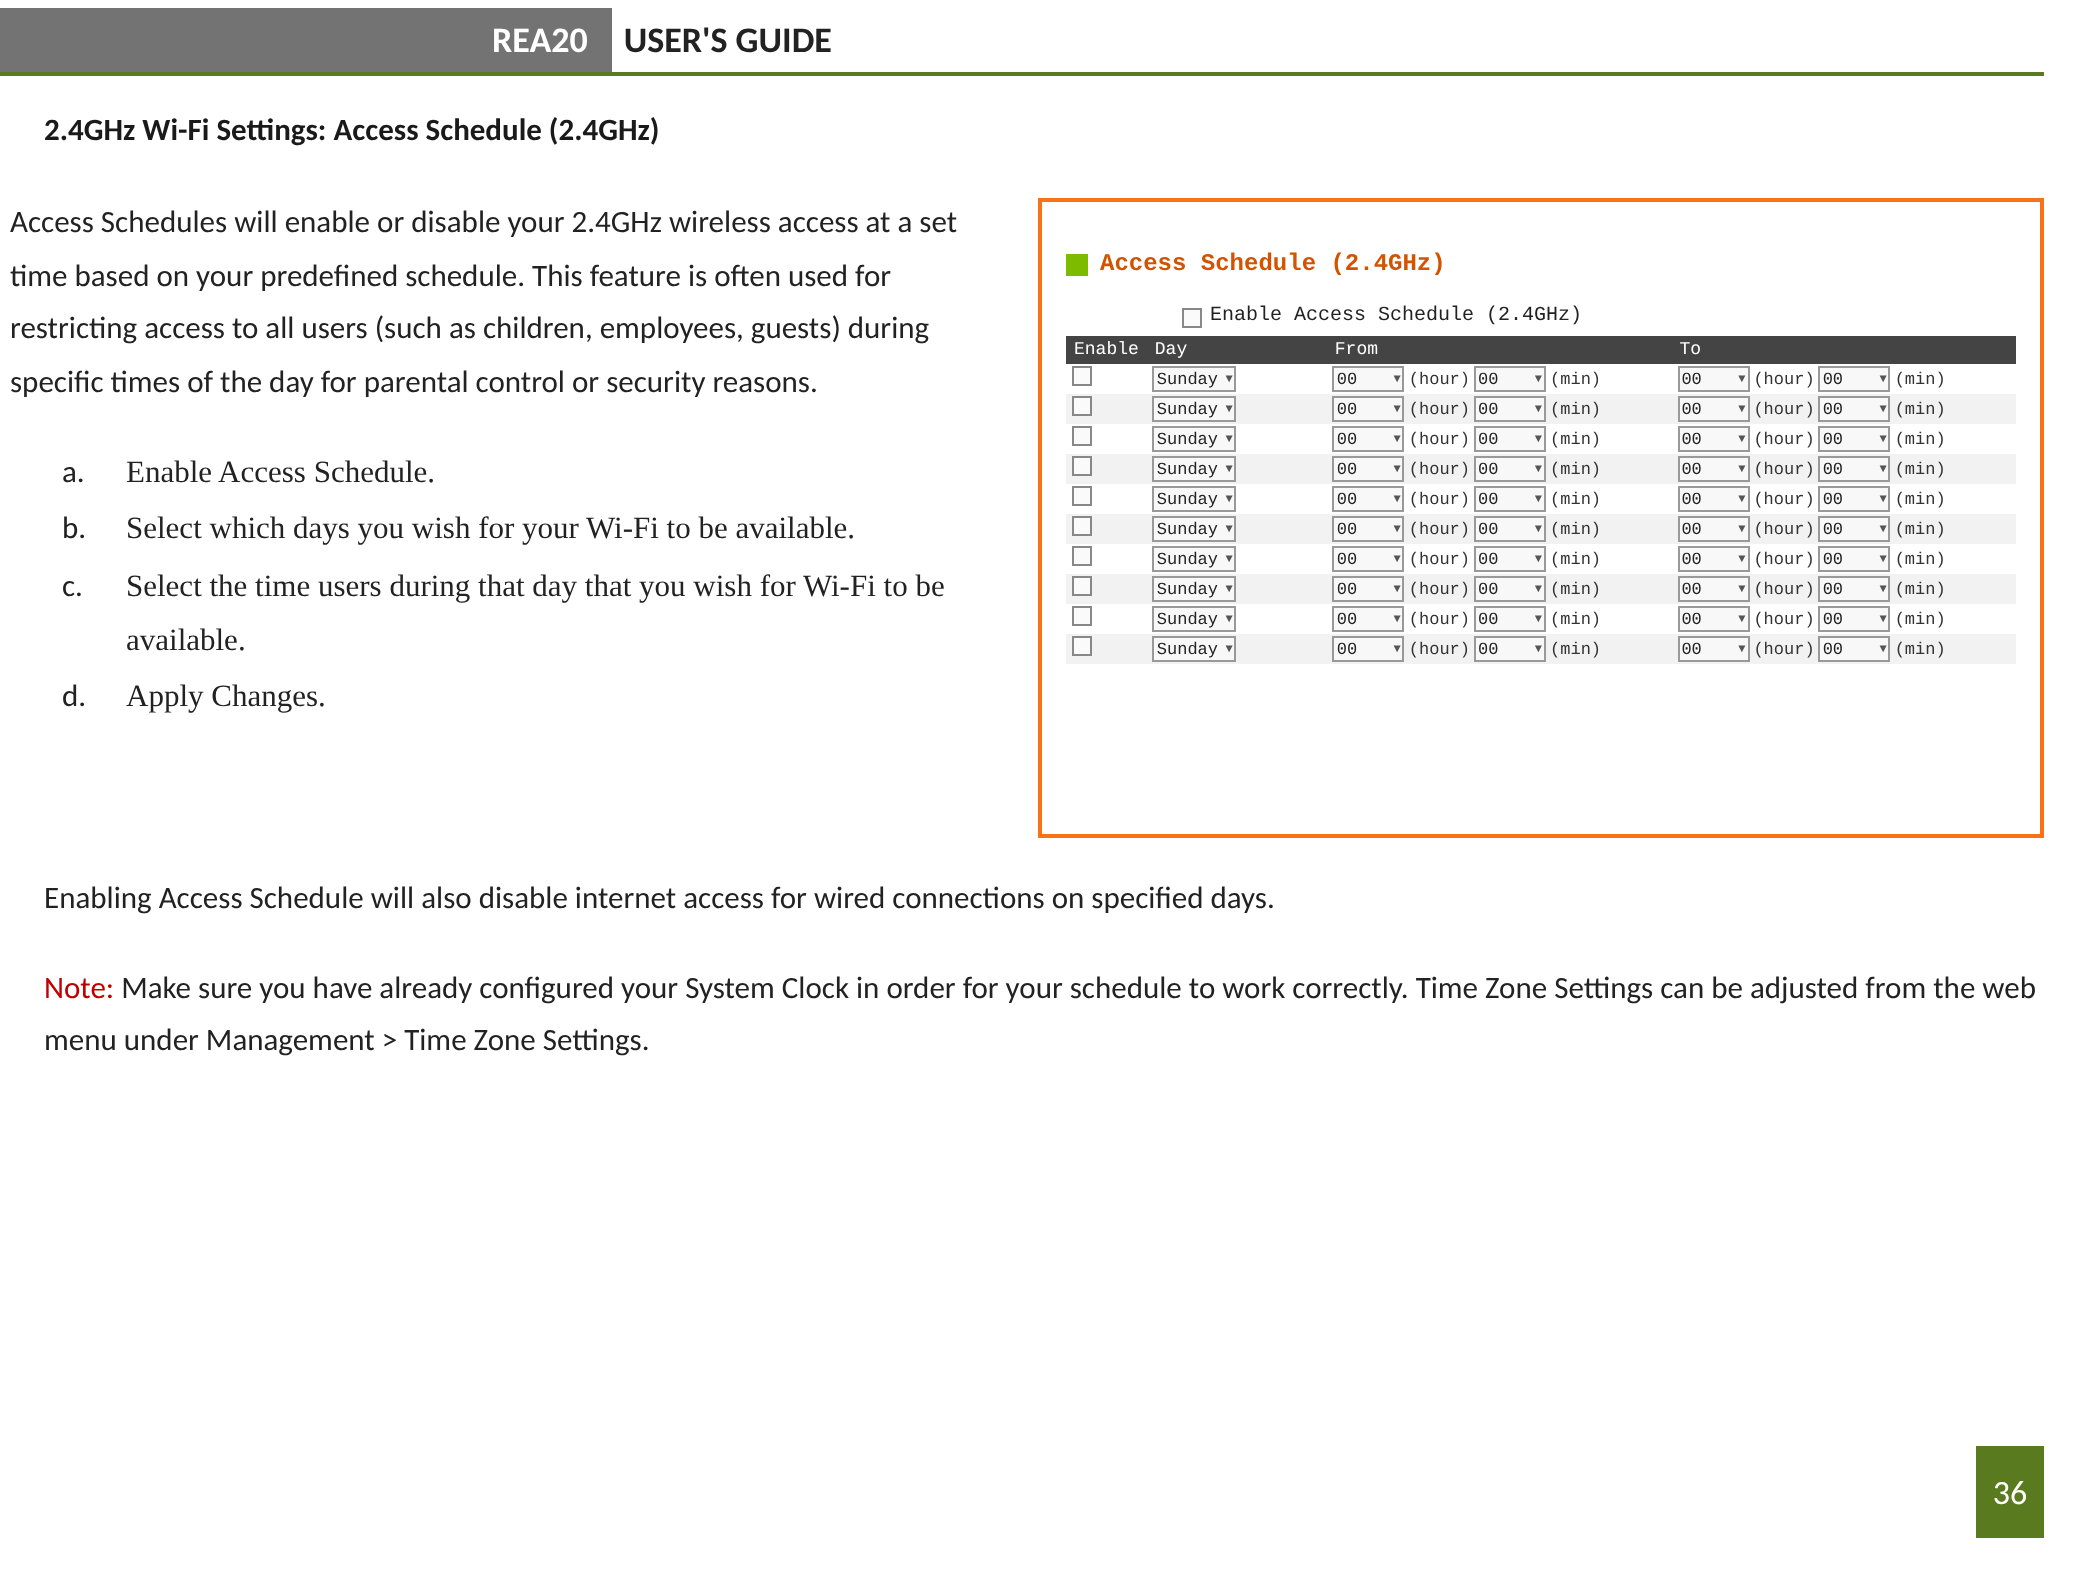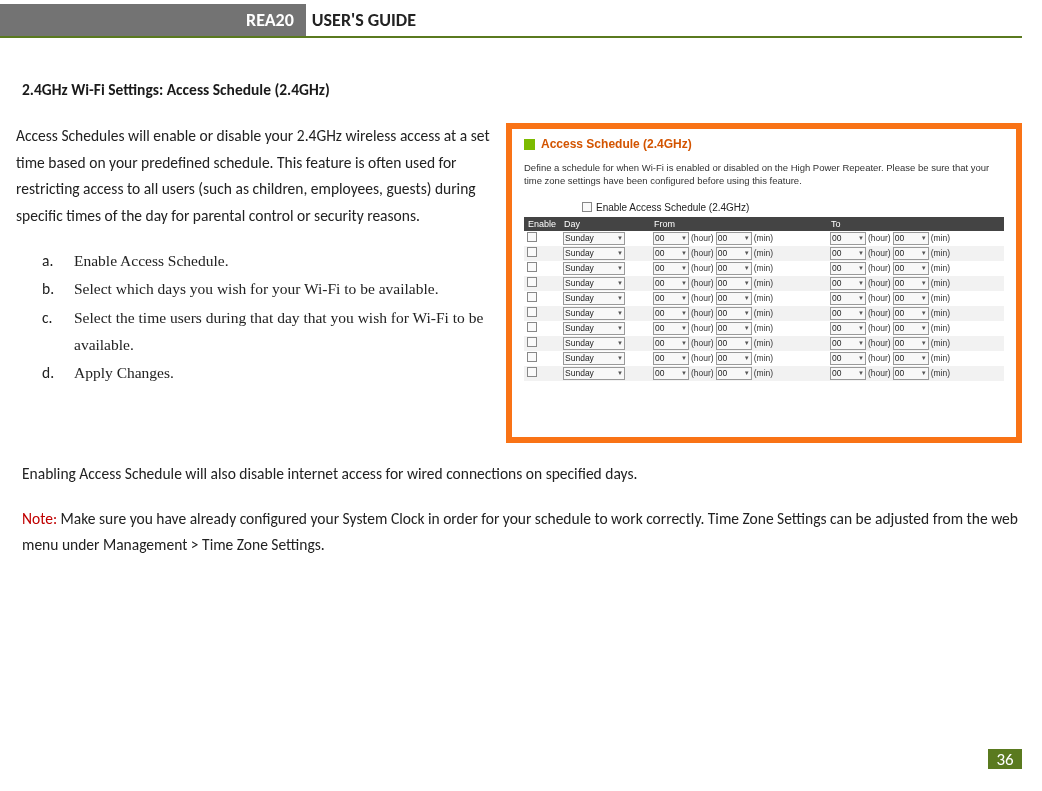--- a/index.html
+++ b/index.html
@@ -31,26 +31,26 @@
     font-weight: bold;
     font-size: 18px;
     padding: 6px 0 6px 6px;
     display: flex;
     align-items: center;
   }
   .section-title {
     font-weight: bold;
     color: #1a1a1a;
     font-size: 15.5px;
-    margin: 42px 0 24px 22px;
+    margin: 18px 0 24px 22px;
   }
   .content {
     display: flex;
-    margin: 0 20px 0 16px;
-    gap: 12px;
+    margin: 0 20px 0 5px;
+    gap: 36px;
   }
   .left-col { flex: 0 0 478px; }
   .para {
     font-size: 15.5px;
     line-height: 1.72;
     color: #222;
   }
   .steps {
     list-style: none;
     margin: 18px 0 0 26px;
@@ -64,23 +64,23 @@
   .step-letter { width: 32px; flex-shrink: 0; }
   .step-text { flex: 1; font-family: Liberation Serif, serif; }
   .full-para {
     font-size: 15.5px;
     line-height: 1.72;
     margin: 18px 20px 0 22px;
   }
   .note-label { color: #c00000; }
   .screenshot {
     flex: 1;
-    border: 6px solid #f97316;
-    padding: 8px 12px 8px 12px;
-    font-family: Liberation Sans, sans-serif;
+    border: 2px solid #f97316;
+    padding: 24px 12px 8px 12px;
+    font-family: Liberation Mono, monospace;
     height: 320px;
   }
   .ss-title-row { display: flex; align-items: center; gap: 6px; margin-bottom: 10px; }
   .ss-square { width: 11px; height: 11px; background: #7cbb00; }
   .ss-title { color: #d35400; font-weight: bold; font-size: 12px; }
   .ss-desc { font-size: 9.5px; color: #333; line-height: 1.4; }
   .ss-note { font-size: 9.5px; color: #333; margin-top: 8px; }
   .ss-enable { font-size: 10px; color: #222; display: flex; align-items: center; gap: 4px; margin: 14px 0 4px 58px; }
   .ss-chk { width: 10px; height: 10px; border: 1px solid #888; background: #fafafa; display: inline-block; }
   .ss-table { width: 100%; border-collapse: collapse; font-size: 9px; }
@@ -88,33 +88,33 @@
   .ss-table td { padding: 1px 3px; vertical-align: middle; }
   .ss-table tbody tr:nth-child(even) { background: #f2f2f2; }
   .ss-sel {
     border: 1px solid #999; background: #f8f8f8; font-size: 8.5px;
     padding: 0 1px; height: 13px; display: inline-flex; align-items: center;
     position: relative;
   }
   .ss-sel::after {
     content: "▼"; font-size: 6px; margin-left: 3px; color: #555;
   }
-  .ss-day { width: 62px; justify-content: space-between; }
+  .ss-day { width: 42px; justify-content: space-between; }
   .ss-num { width: 36px; justify-content: space-between; }
   .time-cell { white-space: nowrap; }
   .time-lbl { font-size: 8.5px; color: #333; margin: 0 2px; }
   .page-num {
     position: absolute;
     right: 20px;
     bottom: 22px;
     background: #5a7a1f;
     color: #fff;
     font-size: 17px;
     width: 34px;
-    height: 20px;
+    height: 46px;
     display: flex;
     align-items: center;
     justify-content: center;
   }
 </style>
 </head>
 <body>
 
 <div class="header">
   <div class="header-green">REA20</div>
@@ -144,21 +144,20 @@
           <span class="step-text">Apply Changes.</span>
         </li>
       </ol>
   </div>
 
   <div class="screenshot">
     <div class="ss-title-row">
       <span class="ss-square"></span>
       <span class="ss-title">Access Schedule (2.4GHz)</span>
     </div>
-    <div class="ss-desc">Define a schedule for when Wi-Fi is enabled or disabled on the High Power Repeater. Please be sure that your time zone settings have been configured before using this feature.</div>
     <div class="ss-enable">
       <span class="ss-chk"></span>
       <span>Enable Access Schedule (2.4GHz)</span>
     </div>
     <table class="ss-table">
       <thead>
         <tr>
           <th style="width:32px">Enable</th>
           <th style="width:90px">Day</th>
           <th>From</th>

